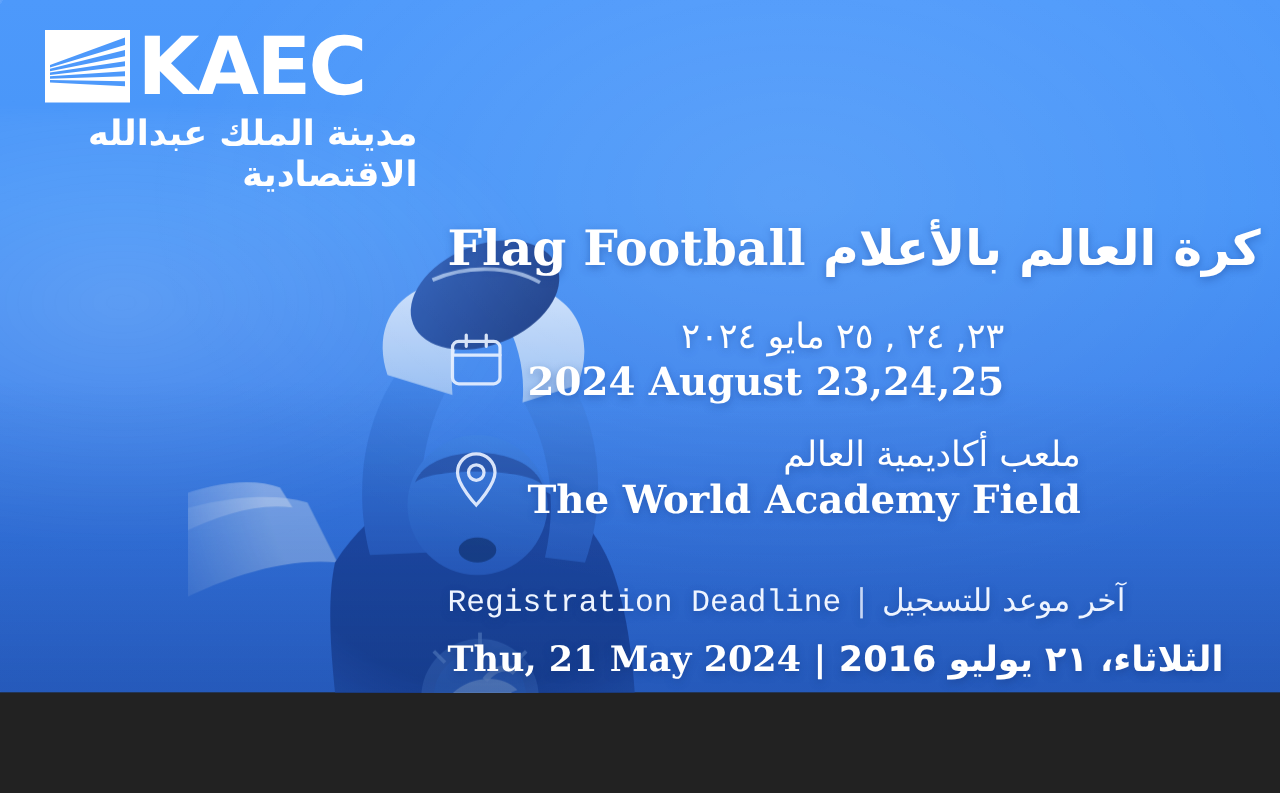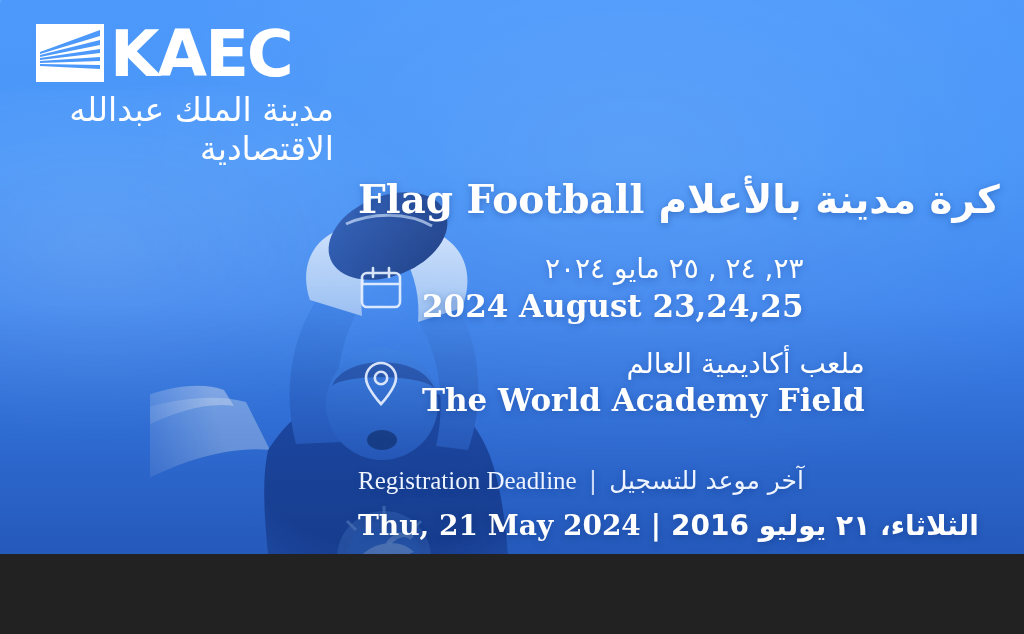--- a/index.html
+++ b/index.html
@@ -31,22 +31,22 @@
   }
   
   .player{position:absolute;left:150px;top:150px;width:470px;height:484px;}
   .player svg{width:100%;height:100%;display:block;}
   
   .logo{position:absolute;left:34px;top:22px;width:300px;}
   .logo-row{display:flex;align-items:flex-end;gap:4px;}
   .logo-mark{width:72px;height:62px;flex:0 0 auto;}
   .logo-word{font-family:"DejaVu Sans", sans-serif;font-weight:bold;font-size:64px;
     line-height:.92;color:#ffffff;letter-spacing:-2px;}
-  .logo-ar{margin-top:6px;text-align:right;color:#ffffff;font-size:33px;
-    font-family:"DejaVu Sans", sans-serif;font-weight:400;direction:rtl;letter-spacing:0px;}
+  .logo-ar{margin-top:6px;text-align:right;color:#ffffff;font-size:28px;
+    font-family:"DejaVu Sans", sans-serif;font-weight:700;direction:rtl;letter-spacing:0px;}
   
   .content{position:absolute;right:26px;top:176px;width:640px;text-align:right;direction:rtl;}
   .title{
     display:flex;justify-content:flex-end;align-items:baseline;gap:14px;
     color:#ffffff;white-space:nowrap;
     text-shadow:0 2px 7px rgba(20,60,140,.42);
   }
   .title .ar{font-family:"DejaVu Sans", sans-serif;font-weight:bold;font-size:39px;}
   .title .en{font-family:"DejaVu Serif", serif;font-weight:bold;font-size:39px;direction:ltr;}
   .info-row{display:flex;justify-content:flex-end;align-items:center;gap:18px;margin-top:30px;}
@@ -54,21 +54,21 @@
   .info-text .ar{font-family:"DejaVu Sans", sans-serif;font-weight:normal;font-size:28px;line-height:1.2;}
   .info-text .en{font-family:"DejaVu Serif", serif;font-weight:bold;font-size:31px;line-height:1.2;direction:ltr;margin-top:2px;}
   .ico{flex:0 0 auto;width:46px;height:50px;opacity:.92;}
   .ico svg{width:100%;height:100%;display:block;}
   .venue-row{margin-top:22px;}
   .deadline{margin-top:46px;text-align:right;color:#ffffff;text-shadow:0 2px 7px rgba(16,48,120,.45);}
   .deadline .line1{font-size:25px;display:flex;justify-content:flex-end;align-items:baseline;gap:12px;
     color:#eef4ff;font-weight:400;}
   .deadline .line1 .ar{font-family:"DejaVu Sans", sans-serif;}
   .deadline .line1 .sep{font-family:"DejaVu Sans", sans-serif;opacity:.8;}
-  .deadline .line1 .en{font-family:Liberation Serif, serif;direction:ltr;}
+  .deadline .line1 .en{font-family:Liberation Mono, monospace;direction:ltr;}
   .deadline .line2{margin-top:14px;font-size:28px;font-weight:bold;
     display:flex;justify-content:flex-end;align-items:baseline;gap:10px;}
   .deadline .line2 .ar{font-family:"DejaVu Sans", sans-serif;}
   .deadline .line2 .sep{font-family:"DejaVu Sans", sans-serif;}
   .deadline .line2 .en{font-family:"DejaVu Serif", serif;direction:ltr;}
 </style>
 </head>
 <body>
 
 <div class="poster">
@@ -157,21 +157,21 @@
         </svg>
       </span>
       <span class="logo-word">KAEC</span>
     </div>
     <div class="logo-ar">مدينة الملك عبدالله الاقتصادية</div>
   </div>
 
   <div class="content">
 
     <div class="title">
-      <span class="ar">كرة مدينة بالأعلام</span>
+      <span class="ar">كرة العالم بالأعلام</span>
       <span class="en">Flag Football</span>
     </div>
 
     <div class="info-row">
       <div class="info-text">
         <div class="ar">٢٣, ٢٤ , ٢٥ مايو ٢٠٢٤</div>
         <div class="en">2024 August 23,24,25</div>
       </div>
       <span class="ico">
         <svg viewBox="0 0 46 50" xmlns="http://www.w3.org/2000/svg" fill="none" stroke="#e7f0ff" stroke-width="2.6" stroke-linecap="round">

